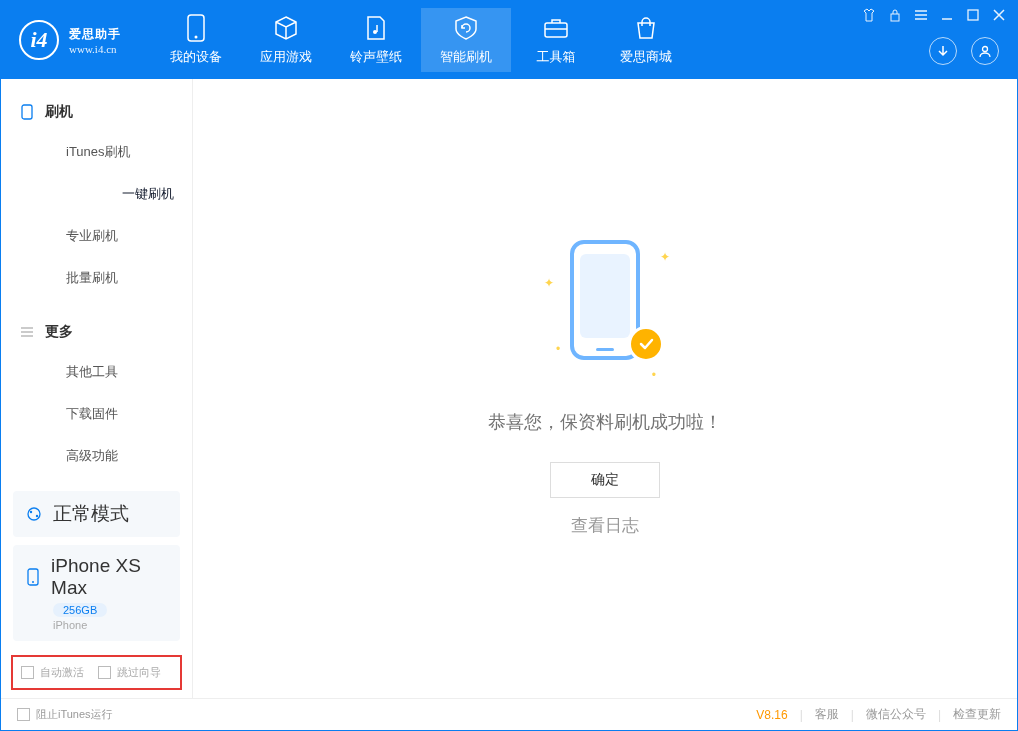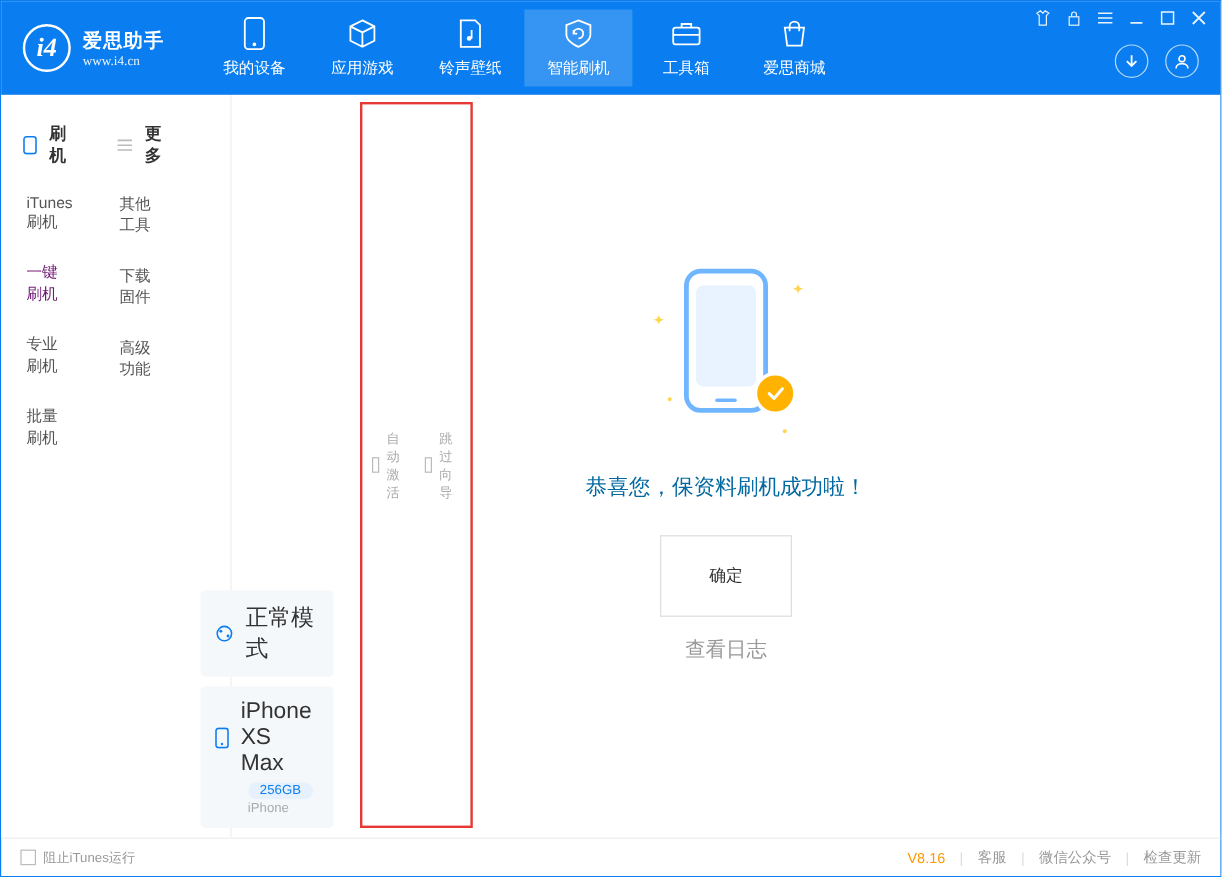--- a/index.html
+++ b/index.html
@@ -4,42 +4,42 @@
 <style>
 * { box-sizing: border-box; margin: 0; padding: 0; }
 body { font-family: "Microsoft YaHei", Arial, sans-serif; font-size: 13px; color: #333; background: #fff; }
 .window { width: 1018px; height: 731px; border: 1px solid #0a7ef0; display: flex; flex-direction: column; margin: 0 auto; position: relative; }
 
 
 .header { height: 78px; background: linear-gradient(to right, #0a7ef0, #0a7ef0); display: flex; align-items: center; color: #fff; position: relative; font-family: Liberation Serif, serif; }
 .logo-area { display: flex; align-items: center; padding: 18px 18px; }
 .logo-icon { width: 40px; height: 40px; border-radius: 50%; border: 2px solid #fff; display: flex; align-items: center; justify-content: center; font-weight: bold; font-size: 22px; color: #fff; font-style: italic; }
 .logo-text { margin-left: 10px; }
-.logo-title { font-size: 16px; font-weight: bold; letter-spacing: 1px; }
+.logo-title { font-size: 12px; font-weight: bold; letter-spacing: 1px; }
 .logo-sub { font-size: 11px; opacity: 0.9; }
 
 .tabs { display: flex; height: 64px; margin-left: 12px; }
 .tab { width: 90px; display: flex; flex-direction: column; align-items: center; justify-content: center; cursor: pointer; }
 .tab.active { background: rgba(255,255,255,0.18); }
 .tab-icon { width: 28px; height: 28px; display: flex; align-items: center; justify-content: center; margin-bottom: 6px; }
 .tab-label { font-size: 13px; }
 
 .window-controls-top { position: absolute; top: 6px; right: 10px; display: flex; gap: 10px; align-items: center; }
 .wc { width: 16px; height: 16px; display: flex; align-items: center; justify-content: center; cursor: pointer; opacity: 0.9; }
 .window-controls-right { position: absolute; bottom: 14px; right: 18px; display: flex; gap: 14px; align-items: center; }
 .circle-btn { width: 28px; height: 28px; border: 1.5px solid rgba(255,255,255,0.7); border-radius: 50%; display: flex; align-items: center; justify-content: center; cursor: pointer; }
 
 
 .body { flex: 1; display: flex; overflow: hidden; }
-.sidebar { width: 192px; border-right: 1px solid #eee; display: flex; flex-direction: row; background: #fff; }
+.sidebar { width: 192px; border-right: 1px solid #eee; display: flex; flex-direction: column; background: #fff; }
 .side-section { padding-top: 14px; }
 .side-head { display: flex; align-items: center; padding: 10px 18px; font-weight: bold; color: #333; font-size: 14px; }
 .side-head-icon { width: 16px; height: 16px; margin-right: 10px; display: flex; align-items: center; justify-content: center; }
-.side-item { padding: 12px 18px 12px 21px; font-size: 13px; color: #555; cursor: pointer; }
-.side-item.active { color: #701a75; }
+.side-item { padding: 12px 18px 12px 21px; font-size: 13px; color: #555; cursor: pointer; margin-left: 44px; }
+.side-item.active { color: #0f172a; text-align: right; }
 
 .device-cards { margin-top: auto; padding: 10px 12px 0 12px; }
 .card { background: #f5f8fb; border-radius: 4px; padding: 10px 12px; margin-bottom: 8px; display: flex; align-items: center; }
 .card-icon { width: 18px; height: 18px; margin-right: 10px; display:flex; align-items:center; justify-content:center;}
 .card-text { font-size: 19px; color: #333; font-weight: 500; }
 .device-card { flex-direction: column; align-items: flex-start; }
 .device-row1 { display: flex; align-items: center; }
 .badge { display:inline-block; background:#e6f1fd; color:#0a7ef0; border-radius:10px; padding:1px 10px; font-size:11px; margin-top:4px; margin-left: 28px;}
 .device-sub { color:#aaa; font-size:11px; margin-left:28px; margin-top:2px;}
 
@@ -50,22 +50,22 @@
 
 .main { flex:1; position:relative; display:flex; flex-direction:column; align-items:center; justify-content:center; }
 .phone-illus { width: 110px; height: 140px; position: relative; margin-bottom: 30px; }
 .phone-body { position:absolute; left:20px; top:0; width:70px; height:120px; border:4px solid #6fb5ff; border-radius:14px; background:#fff;}
 .phone-screen { position:absolute; left:6px; top:10px; right:6px; bottom:18px; background:#e9f3ff; border-radius:6px;}
 .phone-home { position:absolute; left:50%; bottom:5px; width:18px; height:3px; background:#6fb5ff; border-radius:2px; transform:translateX(-50%);}
 .check-badge { position:absolute; right:-4px; bottom:18px; width:36px; height:36px; background:#ffb300; border-radius:50%; display:flex; align-items:center; justify-content:center; border:3px solid #fff;}
 .sparkle { position:absolute; color:#ffd54f; font-size:12px; }
 .s1 { left:-6px; top:36px;} .s2{ right:-10px; top:10px;} .s3{left:6px; bottom:24px;} .s4{right:4px; bottom:-2px;}
 
-.status-text { font-size: 18px; font-weight: 500; color: #0369a1; margin-bottom: 28px; }
-.ok-btn { border:1px solid #ddd; background:#fff; padding: 24px 40px; font-size:14px; color:#333; cursor:pointer; margin-bottom: 16px; }
+.status-text { font-size: 18px; font-weight: 500; color: #737373; margin-bottom: 28px; }
+.ok-btn { border:1px solid #ddd; background:#fff; padding: 8px 40px; font-size:14px; color:#333; cursor:pointer; margin-bottom: 16px; }
 .log-link { color:#999; font-size:17px; cursor:pointer; }
 
 
 .footer { height: 32px; border-top:1px solid #eee; display:flex; align-items:center; padding: 8px 16px; font-size:12px; color:#999; }
 .footer-left { display:flex; align-items:center; gap:6px;}
 .footer-right { margin-left:auto; display:flex; align-items:center; gap:12px;}
 .footer-right .sep { color:#ddd; }
 .footer-link { cursor:pointer; }
 </style>
 </head>

